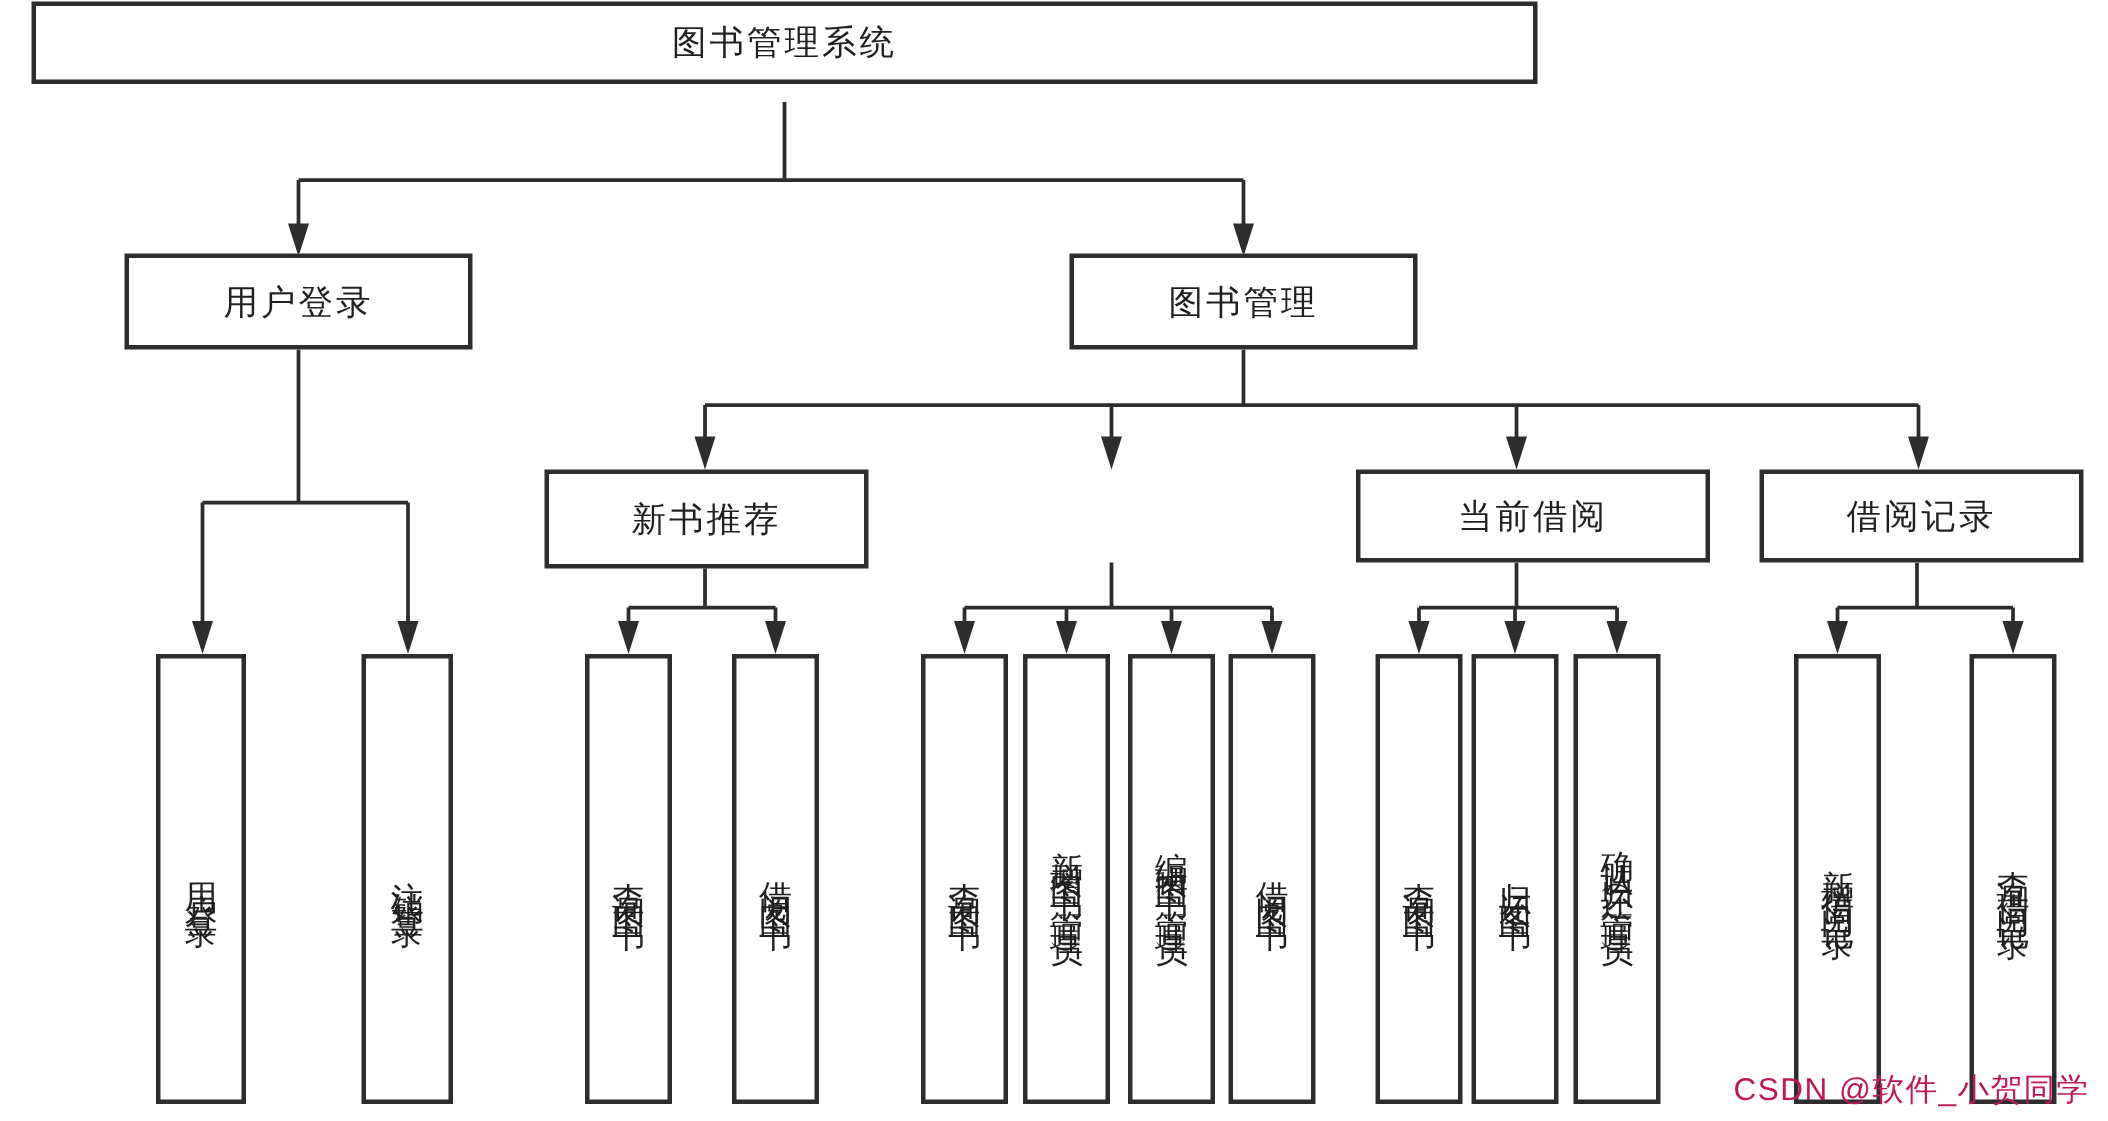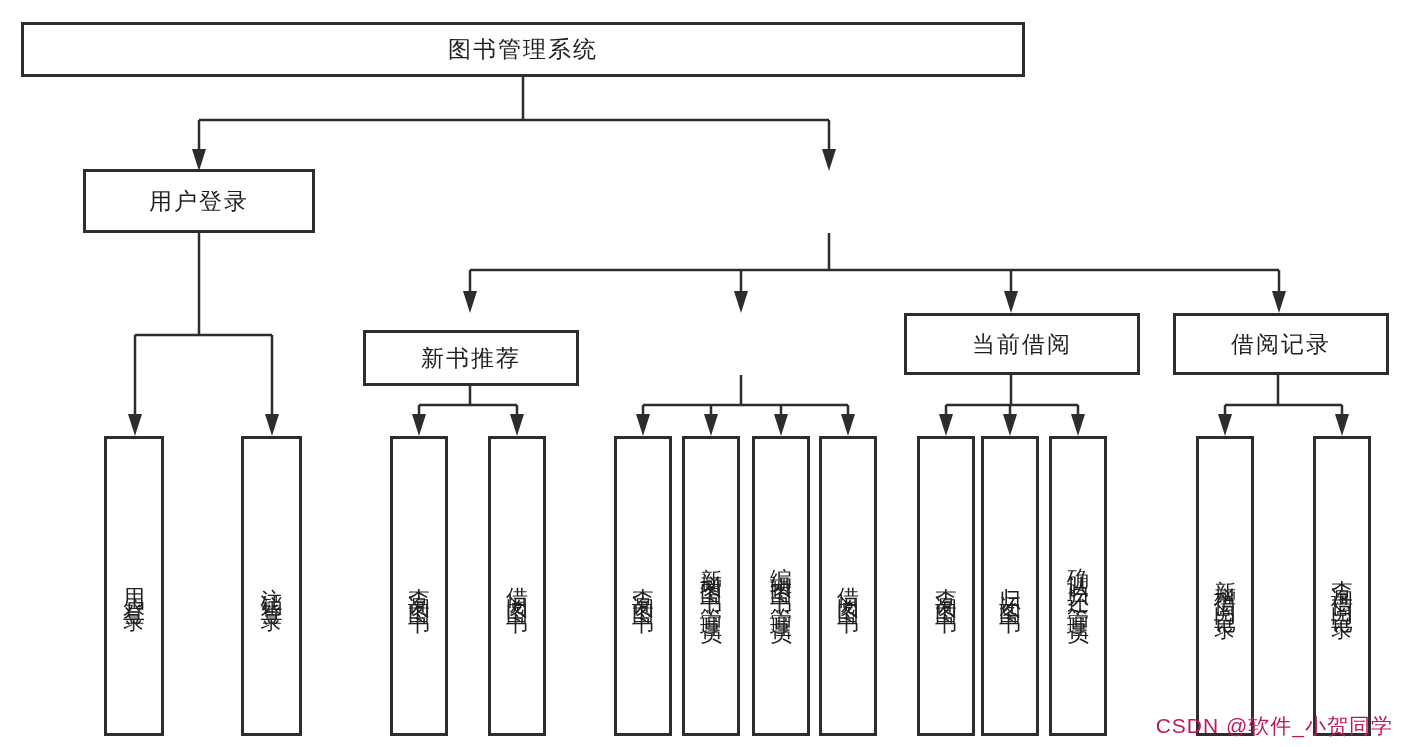--- a/index.html
+++ b/index.html
@@ -82,29 +82,32 @@
 
       <polygon points="939,414 953,414 946,436"></polygon>
       <polygon points="1003,414 1017,414 1010,436"></polygon>
       <polygon points="1071,414 1085,414 1078,436"></polygon>
 
       <polygon points="1218,414 1232,414 1225,436"></polygon>
       <polygon points="1335,414 1349,414 1342,436"></polygon>
     </g>
   </svg>
 
-  <div class="node" style="left:21px; top:22px; width:1004px; height:55px;">
+  <div class="node" style="left:21px; top:1px; width:1004px; height:55px;">
     <span>图书管理系统</span>
   </div>
 
   <div class="node" style="left:83px; top:169px; width:232px; height:64px;">
     <span>用户登录</span>
   </div>
+  <div class="node" style="left:713px; top:169px; width:232px; height:64px;">
+    <span>图书管理</span>
+  </div>
 
-  <div class="node" style="left:363px; top:330px; width:216px; height:56px;">
+  <div class="node" style="left:363px; top:313px; width:216px; height:66px;">
     <span>新书推荐</span>
   </div>
   <div class="node" style="left:904px; top:313px; width:236px; height:62px;">
     <span>当前借阅</span>
   </div>
   <div class="node" style="left:1173px; top:313px; width:216px; height:62px;">
     <span>借阅记录</span>
   </div>
 
   <div class="node leaf" style="left:104px; top:436px; width:60px; height:300px;">

